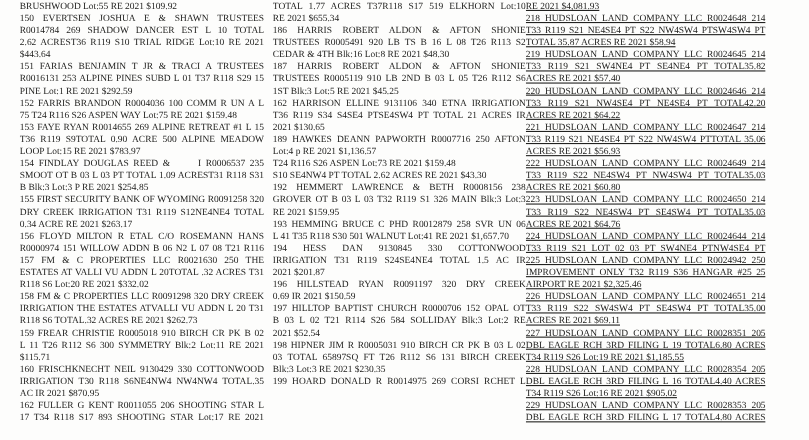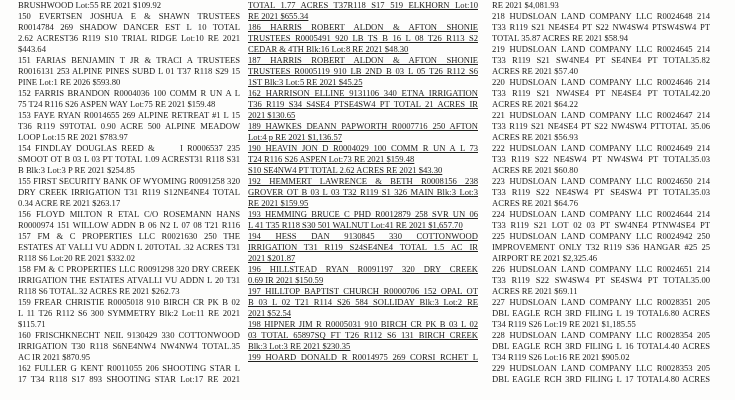--- a/index.html
+++ b/index.html
@@ -20,22 +20,22 @@
     font-size: 8.6px;
     -webkit-font-smoothing: antialiased;
   }
   .col {
     position: absolute;
     top: 0;
     overflow: hidden;
     height: 400px;
   }
   .col-1 { left: 18px;  width: 222px; }
-  .col-2 { left: 248px; width: 230px; text-decoration: underline; }
-  .col-3 { left: 492px; width: 218px; }
+  .col-2 { left: 248px; width: 230px; }
+  .col-3 { left: 478px; width: 218px; text-decoration: underline; }
   .line {
     height: 11px;
     line-height: 11px;
     white-space: nowrap;
     overflow: hidden;
     text-align: left;
   }
   .line.fill {
     white-space: normal;
     text-align: justify;
@@ -47,21 +47,21 @@
 
 <div class="page">
   <div class="col col-1">
       <div class="line">BRUSHWOOD Lot:55 RE 2021 $109.92</div>
       <div class="line fill">150 EVERTSEN JOSHUA E &amp; SHAWN TRUSTEES</div>
       <div class="line fill">R0014784 269 SHADOW DANCER EST L 10 TOTAL</div>
       <div class="line fill">2.62 ACREST36 R119 S10 TRIAL RIDGE Lot:10 RE 2021</div>
       <div class="line">$443.64</div>
       <div class="line fill">151 FARIAS BENJAMIN T JR &amp; TRACI A TRUSTEES</div>
       <div class="line fill">R0016131 253 ALPINE PINES SUBD L 01 T37 R118 S29 15</div>
-      <div class="line">PINE Lot:1  RE 2026 $593.80</div>
+      <div class="line">PINE Lot:1  RE 2021 $292.59</div>
       <div class="line fill">152 FARRIS BRANDON R0004036 100 COMM R UN A L</div>
       <div class="line">75 T24 R116 S26 ASPEN WAY Lot:75 RE 2021 $159.48</div>
       <div class="line fill">153 FAYE RYAN R0014655 269 ALPINE RETREAT #1 L 15</div>
       <div class="line fill">T36 R119 S9TOTAL 0.90 ACRE 500 ALPINE MEADOW</div>
       <div class="line">LOOP Lot:15 RE 2021 $783.97</div>
       <div class="line fill">154 FINDLAY DOUGLAS REED &amp; &nbsp;&nbsp;&nbsp;&nbsp; I R0006537 235</div>
       <div class="line fill">SMOOT OT B 03 L 03 PT TOTAL 1.09 ACREST31 R118 S31</div>
       <div class="line">B Blk:3   Lot:3 P RE 2021 $254.85</div>
       <div class="line fill">155 FIRST SECURITY BANK OF WYOMING R0091258 320</div>
       <div class="line fill">DRY CREEK IRRIGATION T31 R119 S12NE4NE4 TOTAL</div>
@@ -90,21 +90,20 @@
       <div class="line fill">TRUSTEES R0005491 920 LB TS B 16 L 08 T26 R113 S2</div>
       <div class="line">CEDAR &amp; 4TH  Blk:16  Lot:8  RE 2021 $48.30</div>
       <div class="line fill">187 HARRIS ROBERT ALDON &amp; AFTON SHONIE</div>
       <div class="line fill">TRUSTEES R0005119 910 LB 2ND B 03 L 05 T26 R112 S6</div>
       <div class="line">1ST  Blk:3   Lot:5  RE 2021 $45.25</div>
       <div class="line fill">162 HARRISON ELLINE 9131106 340 ETNA IRRIGATION</div>
       <div class="line fill">T36 R119 S34 S4SE4 PTSE4SW4 PT TOTAL 21 ACRES IR</div>
       <div class="line">2021 $130.65</div>
       <div class="line fill">189 HAWKES DEANN PAPWORTH R0007716 250 AFTON</div>
       <div class="line">Lot:4 p RE 2021 $1,136.57</div>
-      <div class="line fill">190 HEAVIN JON D R0004029 100 COMM R UN A L 73</div>
       <div class="line">T24 R116 S26 ASPEN  Lot:73  RE 2021 $159.48</div>
       <div class="line">S10 SE4NW4 PT TOTAL 2.62 ACRES RE 2021 $43.30</div>
       <div class="line fill">192 HEMMERT LAWRENCE &amp; BETH R0008156 238</div>
       <div class="line fill">GROVER OT B 03 L 03 T32 R119 S1 326 MAIN  Blk:3   Lot:3</div>
       <div class="line">RE 2021 $159.95</div>
       <div class="line fill">193 HEMMING BRUCE C PHD R0012879 258 SVR UN 06</div>
       <div class="line">L 41 T35 R118 S30 501 WALNUT Lot:41 RE 2021 $1,657.70</div>
       <div class="line fill">194  HESS  DAN  9130845  330  COTTONWOOD</div>
       <div class="line fill">IRRIGATION  T31 R119 S24SE4NE4   TOTAL 1.5 AC IR</div>
       <div class="line">2021 $201.87</div>

